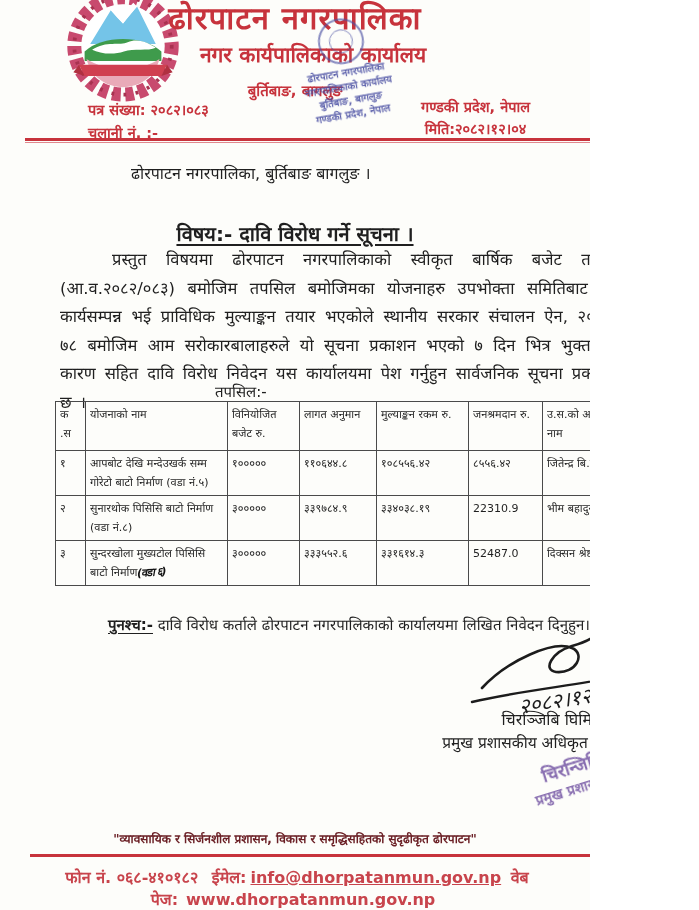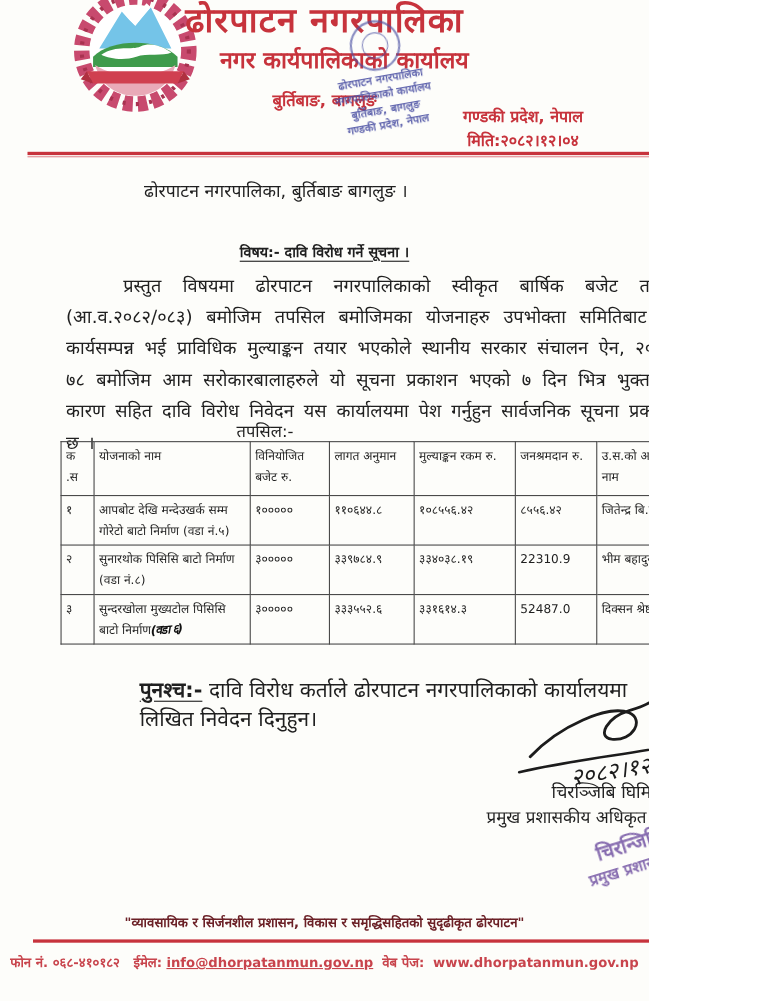--- a/index.html
+++ b/index.html
@@ -22,51 +22,51 @@
   .stamp-top .s-line{font-size:10px;font-weight:bold;line-height:14px;white-space:nowrap;}
   .ref-left{position:absolute;left:88px;top:99px;color:#c7333c;font-size:14.5px;font-weight:bold;line-height:23px;}
   .ref-right{position:absolute;right:60px;top:96px;color:#c7333c;font-size:14.5px;font-weight:bold;
     line-height:22px;text-align:center;}
   .header-rule{position:absolute;left:25px;top:138px;width:667px;height:3px;background:#c7333c;}
   .header-rule2{position:absolute;left:25px;top:142px;width:667px;height:1px;background:#e0888e;}
 
   
   .recipient{position:absolute;left:131px;top:162px;font-size:16px;line-height:24px;}
   .subject{position:absolute;left:0;top:220px;width:100%;text-align:center;
-    font-size:13px;font-weight:bold;}
+    font-size:20px;font-weight:bold;}
   .subject span{text-decoration:underline;text-underline-offset:3px;}
   .body-par{position:absolute;left:60px;top:246px;width:614px;font-size:16.5px;
     line-height:28.5px;text-align:justify;text-indent:52px;word-spacing:3px;}
   .tapsil{position:absolute;left:215px;top:381px;font-size:15px;}
 
   
   .tbl{position:absolute;left:55px;top:401px;border-collapse:collapse;table-layout:fixed;width:608px;}
   .tbl th,.tbl td{border:1.2px solid #4a4a4a;font-size:11px;font-weight:normal;
     text-align:left;vertical-align:top;padding:3px 4px;line-height:19px;}
   .tbl th{height:42px;}
   .handwriting{font-weight:bold;color:#111;display:inline-block;transform:rotate(-4deg);
     font-style:italic;letter-spacing:-1px;}
 
   
-  .postscript{position:absolute;left:127px;top:614px;font-size:19px;}
+  .postscript{position:absolute;left:108px;top:614px;font-size:15px;}
   .postscript .ps-label{text-decoration:underline;text-underline-offset:3px;font-weight:bold;}
   .sig-svg{position:absolute;left:468px;top:632px;}
   .sig-name{position:absolute;left:430px;top:708px;width:240px;text-align:center;font-size:16px;}
   .sig-title{position:absolute;left:395px;top:731px;width:240px;text-align:center;font-size:15.5px;}
   .stamp-bottom{position:absolute;left:488px;top:748px;width:215px;text-align:center;
     transform:rotate(-17deg);color:#7b5ea8;opacity:.9;filter:blur(.3px);}
   .stamp-bottom .sb1{font-size:18px;font-weight:bold;white-space:nowrap;}
   .stamp-bottom .sb2{font-size:14px;font-weight:bold;white-space:nowrap;}
 
   
   .motto{position:absolute;left:0;top:830px;width:100%;text-align:center;
     color:#6b2026;font-size:12px;font-weight:bold;}
   .footer-rule{position:absolute;left:30px;top:854px;width:638px;height:3px;background:#c7333c;}
   .contact{position:absolute;left:0;top:866px;width:100%;text-align:center;
-    color:#c8444c;font-size:12px;font-weight:bold;}
+    color:#c8444c;font-size:16px;font-weight:bold;}
   .contact a{color:#c8444c;text-decoration:underline;}
   .contact span{margin:0 4px;}
 </style>
 </head>
 <body>
 
 <div id="page">
 
   <div class="logo">
     <svg width="126" height="118" viewBox="0 0 126 126">
@@ -91,20 +91,24 @@
   <div class="stamp-top">
     <div class="emblem">
         <span></span>
       </div>
     <div class="s-line">ढोरपाटन नगरपालिका</div>
     <div class="s-line">नगरपालिकाको कार्यालय</div>
     <div class="s-line">बुर्तिबाङ, बागलुङ</div>
     <div class="s-line">गण्डकी प्रदेश, नेपाल</div>
   </div>
 
+  <div class="ref-left">
+    <div>पत्र संख्या: २०८२।०८३</div>
+    <div>चलानी नं. :-</div>
+  </div>
   <div class="ref-right">
     <div>गण्डकी प्रदेश, नेपाल</div>
     <div>मिति:२०८२।१२।०४</div>
   </div>
   <div class="header-rule"></div>
   <div class="header-rule2"></div>
 
   <div class="recipient">
     <div>ढोरपाटन नगरपालिका, बुर्तिबाङ बागलुङ ।</div>
   </div>

